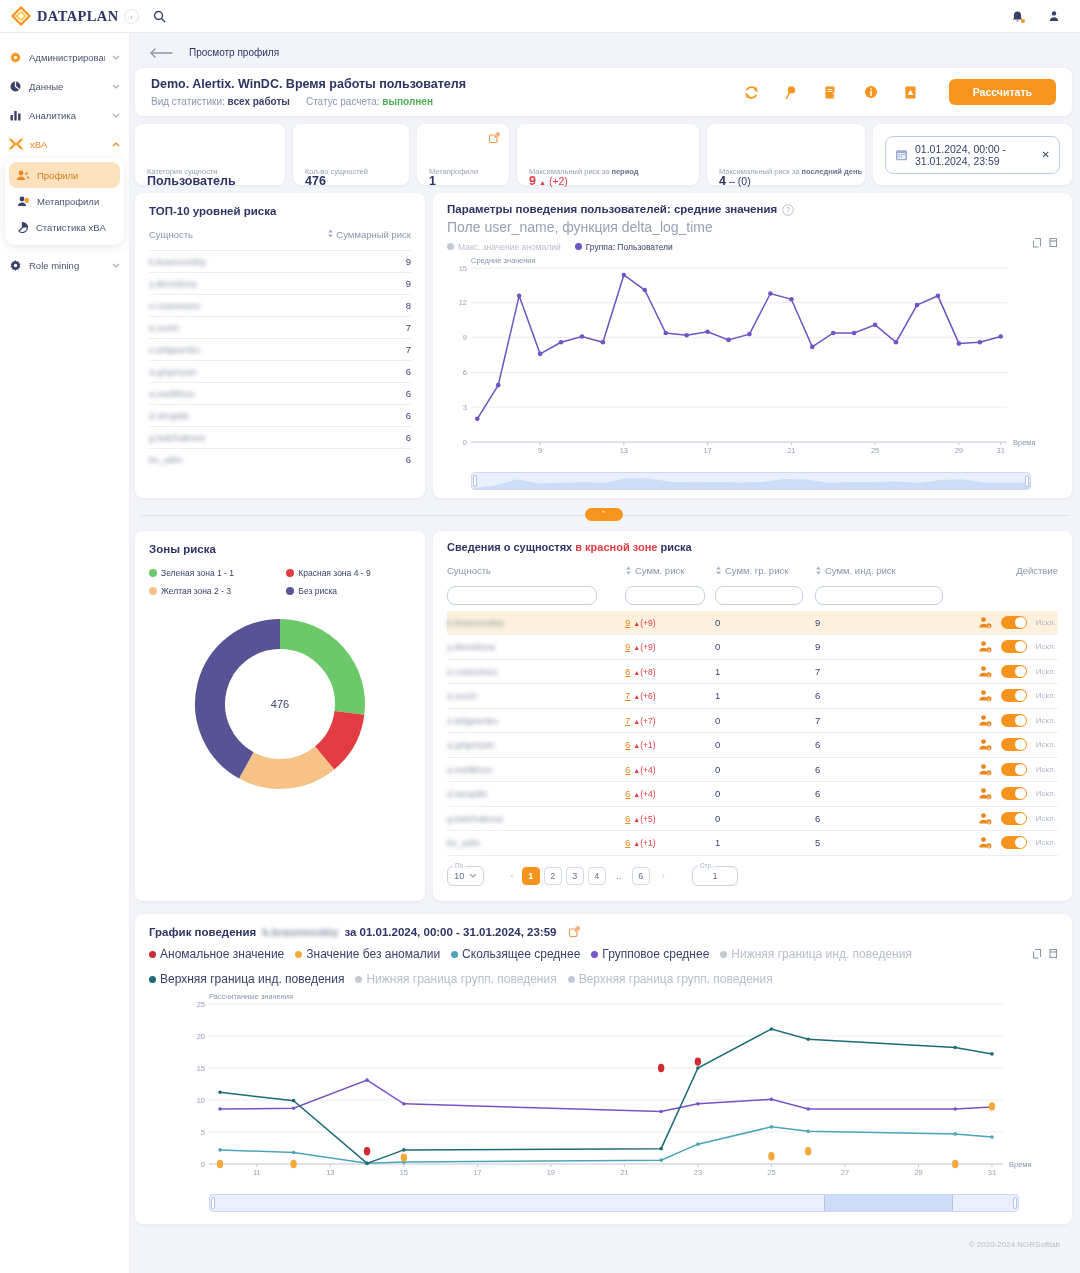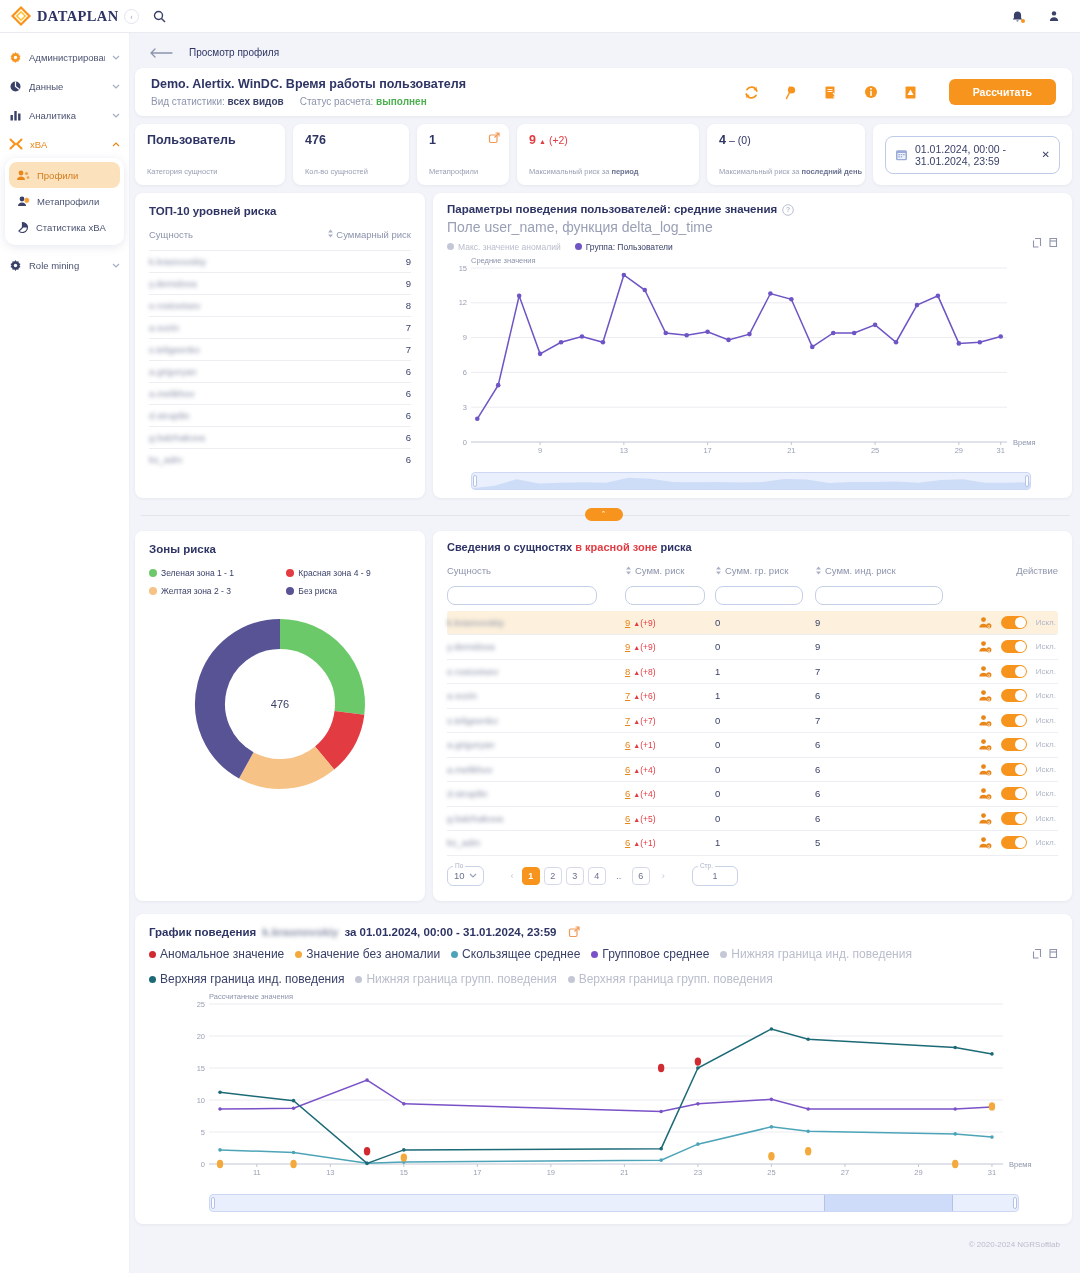--- a/index.html
+++ b/index.html
@@ -40,21 +40,21 @@
   .profile-title { font-size:12.5px; font-weight:bold; color:#2e3464; }
   .profile-sub { font-size:10px; color:#8d94ac; margin-top:5px; display:flex; gap:16px; }
   .profile-sub b { color:#3a4168; }
   .profile-sub .ok { color:#4caf50; font-weight:bold; }
   .profile-actions { margin-left:auto; display:flex; align-items:center; gap:26px; color:#f7941d; }
   .profile-actions .aic { cursor:pointer; display:flex; }
   .calc-btn { background:#f7941d; color:#fff; border:none; border-radius:6px; font-size:10.5px; font-weight:bold; padding:7px 24px; cursor:pointer; font-family:inherit; margin-left:6px; }
 
   .stats-row { display:flex; gap:8px; margin-top:8px; }
   .stat-card { padding:9px 12px; position:relative; height:61px; }
-  .stat-val { font-size:12.5px; font-weight:bold; color:#2e3464; display:flex; align-items:baseline; gap:3px; }
+  .stat-val { font-size:12.5px; font-weight:bold; color:#2e3464; display:flex; align-items:baseline; gap:3px;margin-top:41px; }
   .stat-lbl { font-size:7.5px; color:#9aa0b5; position:absolute; bottom:9px; left:12px; right:8px; white-space:nowrap; }
   .red { color:#e23b42; }
   .tri { font-size:7px; }
   .ext-corner { position:absolute; top:8px; right:9px; color:#f09a58; cursor:pointer; display:flex; }
   .date-card { flex:1; display:flex; align-items:center; justify-content:center; }
   .date-input { border:1px solid #bfcbe9; border-radius:8px; padding:6px 9px; display:flex; align-items:center; gap:7px; font-size:10.5px; color:#3a4168; cursor:pointer; }
   .date-input .cal { color:#99abd6; display:flex; }
   .date-input .x { color:#3a4168; font-size:10px; cursor:pointer; margin-left:4px; }
 
   .sect { display:flex; gap:8px; margin-top:8px; }
@@ -281,21 +281,21 @@
             <path d="M23 5H2 M6 1 L2 5 L6 9" stroke="currentColor" stroke-width="1.3" stroke-linecap="round"></path>
           </svg>
         </span>
       <span class="page-title">Просмотр профиля</span>
     </div>
 
     <div class="card profile-card">
       <div>
         <div class="profile-title">Demo. Alertix. WinDC. Время работы пользователя</div>
         <div class="profile-sub">
-          <span><span>Вид статистики:</span> <b>всех видов</b></span>
+          <span><span>Вид статистики:</span> <b>всех работы</b></span>
           <span><span>Статус расчета:</span> <span class="ok">выполнен</span></span>
         </div>
       </div>
       <div class="profile-actions">
         <span class="aic">
             <svg width="15" height="15" viewBox="0 0 15 15" fill="none" xmlns="http://www.w3.org/2000/svg">
               <path d="M12.8 6A5.5 5.5 0 0 0 3 4.5 M2.2 9a5.5 5.5 0 0 0 9.8 1.5" stroke="currentColor" stroke-width="1.8" stroke-linecap="round"></path>
               <path d="M12.6 1.8v3.4H9.4z" fill="currentColor"></path>
               <path d="M2.4 13.2V9.8h3.2z" fill="currentColor"></path>
             </svg>

